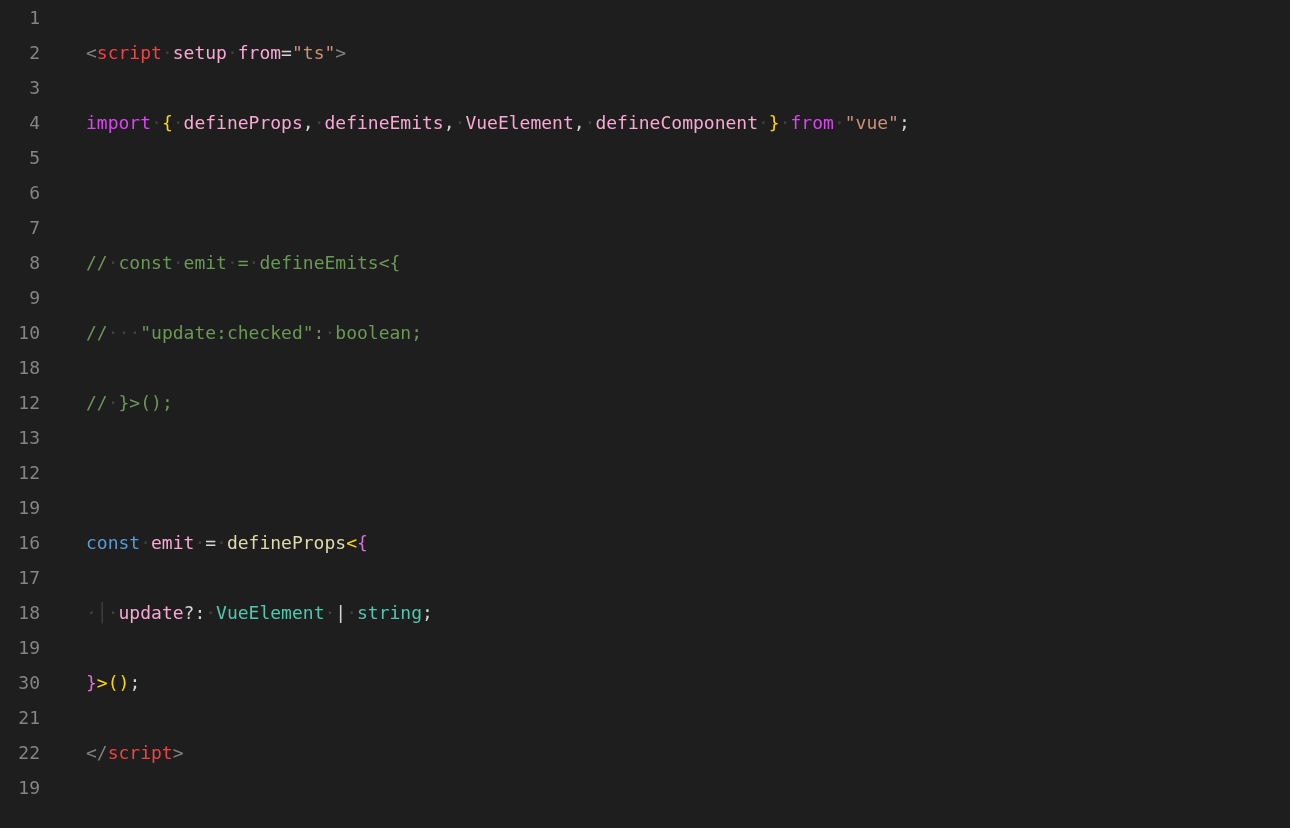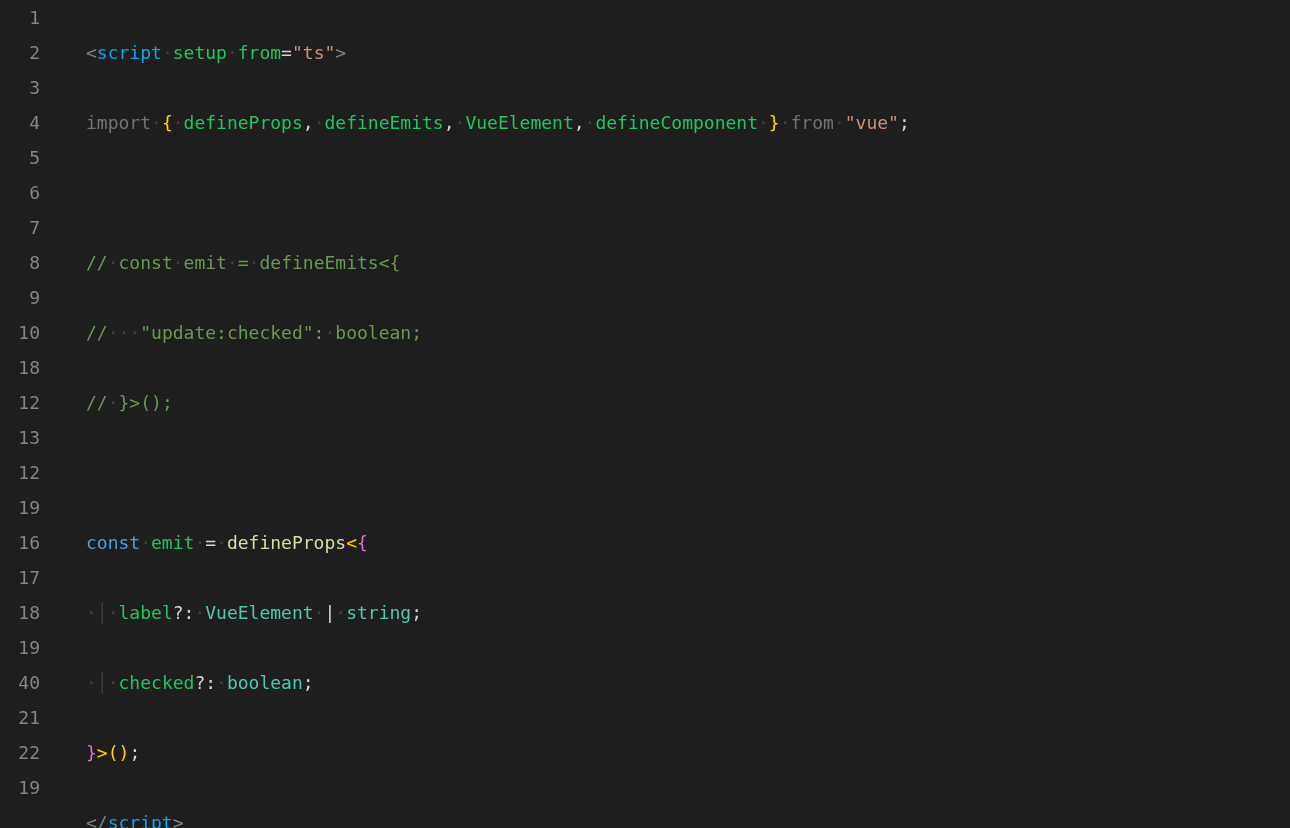--- a/index.html
+++ b/index.html
@@ -28,25 +28,25 @@
   .gutter div { height: 35px; }
   .code {
     flex: 1;
     padding-left: 24px;
     white-space: pre;
   }
   .code .line { height: 35px; display: block; }
 
   
   .pun   { color: #808080; }   
-  .tag   { color: #0ea5e9; }   
-  .attr  { color: #22c55e; }   
+  .tag   { color: #ef4444; }   
+  .attr  { color: #f9a8d4; }   
   .str   { color: #ce9178; }   
   .kw    { color: #569cd6; }   
-  .kwm   { color: #737373; }   
+  .kwm   { color: #d946ef; }   
   .fn    { color: #dcdcaa; }   
   .type  { color: #4ec9b0; }   
   .cmt   { color: #6a9955; }   
   .op    { color: #d4d4d4; }   
   .ws    { color: #404040; }   
   .brace1{ color: #ffd700; }   
   .brace2{ color: #da70d6; }
   .guide { color: #404040; }
 </style>
 </head>
@@ -66,37 +66,36 @@
     <div>10</div>
     <div>18</div>
     <div>12</div>
     <div>13</div>
     <div>12</div>
     <div>19</div>
     <div>16</div>
     <div>17</div>
     <div>18</div>
     <div>19</div>
-    <div>40</div>
+    <div>30</div>
     <div>21</div>
     <div>22</div>
     <div>19</div>
   </div>
 
   <div class="code">
 <span class="line"><span class="pun">&lt;</span><span class="tag">script</span><span class="ws">·</span><span class="attr">setup</span><span class="ws">·</span><span class="attr">from</span><span class="op">=</span><span class="str">"ts"</span><span class="pun">&gt;</span></span>
 <span class="line"><span class="kwm">import</span><span class="ws">·</span><span class="brace1">{</span><span class="ws">·</span><span class="attr">defineProps</span><span class="op">,</span><span class="ws">·</span><span class="attr">defineEmits</span><span class="op">,</span><span class="ws">·</span><span class="attr">VueElement</span><span class="op">,</span><span class="ws">·</span><span class="attr">defineComponent</span><span class="ws">·</span><span class="brace1">}</span><span class="ws">·</span><span class="kwm">from</span><span class="ws">·</span><span class="str">"vue"</span><span class="op">;</span></span>
 <span class="line"></span>
 <span class="line"><span class="cmt">//</span><span class="ws">·</span><span class="cmt">const</span><span class="ws">·</span><span class="cmt">emit</span><span class="ws">·</span><span class="cmt">=</span><span class="ws">·</span><span class="cmt">defineEmits&lt;{</span></span>
 <span class="line"><span class="cmt">//</span><span class="ws">·</span><span class="ws">·</span><span class="ws">·</span><span class="cmt">"update:checked":</span><span class="ws">·</span><span class="cmt">boolean;</span></span>
 <span class="line"><span class="cmt">//</span><span class="ws">·</span><span class="cmt">}&gt;();</span></span>
 <span class="line"></span>
 <span class="line"><span class="kw">const</span><span class="ws">·</span><span class="attr">emit</span><span class="ws">·</span><span class="op">=</span><span class="ws">·</span><span class="fn">defineProps</span><span class="brace1">&lt;</span><span class="brace2">{</span></span>
-<span class="line"><span class="ws">·</span><span class="guide">│</span><span class="ws">·</span><span class="attr">label</span><span class="op">?:</span><span class="ws">·</span><span class="type">VueElement</span><span class="ws">·</span><span class="op">|</span><span class="ws">·</span><span class="type">string</span><span class="op">;</span></span>
-<span class="line"><span class="ws">·</span><span class="guide">│</span><span class="ws">·</span><span class="attr">checked</span><span class="op">?:</span><span class="ws">·</span><span class="type">boolean</span><span class="op">;</span></span>
+<span class="line"><span class="ws">·</span><span class="guide">│</span><span class="ws">·</span><span class="attr">update</span><span class="op">?:</span><span class="ws">·</span><span class="type">VueElement</span><span class="ws">·</span><span class="op">|</span><span class="ws">·</span><span class="type">string</span><span class="op">;</span></span>
 <span class="line"><span class="brace2">}</span><span class="brace1">&gt;</span><span class="brace1">(</span><span class="brace1">)</span><span class="op">;</span></span>
 <span class="line"><span class="pun">&lt;/</span><span class="tag">script</span><span class="pun">&gt;</span></span>
 
 
 
 
 
 
 
 

